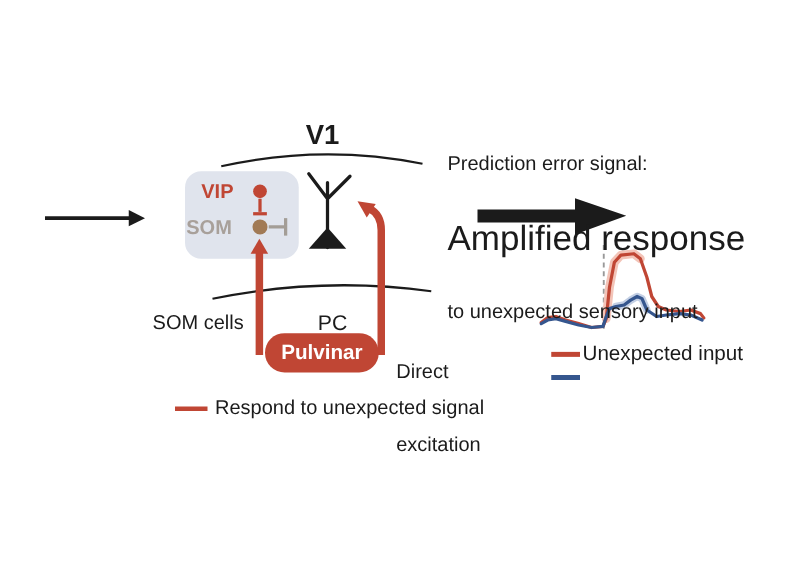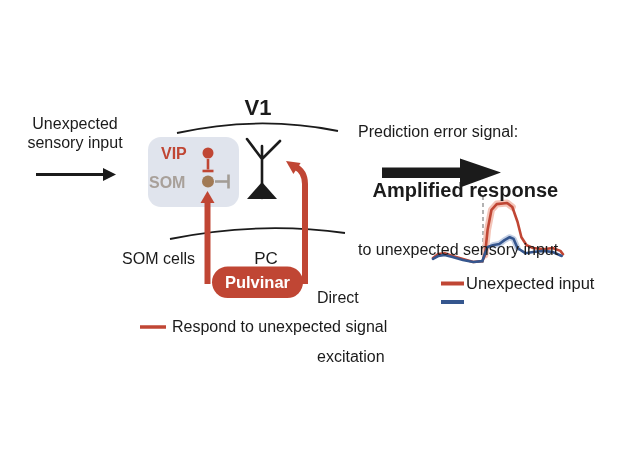--- a/index.html
+++ b/index.html
@@ -5,21 +5,21 @@
   html,body{margin:0;padding:0;background:#ffffff;}
   #canvas{
     position:relative;width:640px;height:457px;background:#ffffff;
     font-family:"Liberation Sans","DejaVu Sans",sans-serif;
     color:#1b1b1b;overflow:hidden;
   }
   #art{position:absolute;left:0;top:0;width:640px;height:457px;}
   .txt{position:absolute;white-space:pre;line-height:19px;font-size:16px;color:#1b1b1b;}
   .center{text-align:center;white-space:normal;}
   .right{text-align:right;white-space:normal;}
-  #pred-bold{font-size:20px;line-height:23px;font-weight:bold;text-align:right;}
+  #pred-bold{font-size:28px;line-height:23px;font-weight:normal;}
   #vip-label{font-weight:bold;}
   #som-label{font-weight:bold;}
   #pulvinar-label{
     position:absolute;left:212px;top:266px;width:91px;height:32px;
     display:flex;align-items:center;justify-content:center;
     color:#ffffff;font-weight:bold;font-size:16.5px;
   }
   .leg{font-size:16.5px;line-height:18.5px;}
 </style>
 </head>
@@ -62,24 +62,20 @@
     <polyline fill="none" stroke-width="7" stroke-linejoin="round" stroke-linecap="round" stroke="#f3c4b8" points="485.0,254.9 487.6,229.8 491.5,209.8 496.7,204.1 507.1,203.0 512.3,207.0"></polyline>
     <polyline fill="none" stroke-width="6" stroke-linejoin="round" stroke-linecap="round" stroke="#c3cfe4" points="492.8,245.2 499.3,244.0 504.5,240.1 509.7,237.2 513.6,238.9 517.5,248.0"></polyline>
     <polyline fill="none" stroke-width="2.6" stroke-linejoin="round" stroke-linecap="round" stroke="#c04634" points="433.0,258.0 438.2,254.0 444.7,253.2 452.5,256.0 462.9,258.9 473.3,262.0 482.4,261.1 485.0,254.9 487.6,229.8 491.5,209.8 496.7,204.1 507.1,203.0 512.3,207.0 517.5,221.8 521.4,237.2 526.6,245.2 533.1,248.0 543.5,249.2 552.6,248.0 560.4,250.9 563.0,254.3"></polyline>
     <polyline fill="none" stroke-width="2.6" stroke-linejoin="round" stroke-linecap="round" stroke="#35568e" points="433.0,258.9 438.2,256.0 444.7,254.9 452.5,257.1 462.9,260.0 473.3,262.0 482.4,261.1 485.0,253.2 487.6,246.9 492.8,245.2 499.3,244.0 504.5,240.1 509.7,237.2 513.6,238.9 517.5,248.0 525.3,253.2 533.1,252.0 543.5,250.9 552.6,252.0 561.7,256.0"></polyline>
 
     <line x1="140" y1="327" x2="166" y2="327" stroke-width="3.5" stroke="#c04634"></line>
     <line x1="441" y1="283.5" x2="464" y2="283.5" stroke-width="4" stroke="#c04634"></line>
     <line x1="441" y1="302" x2="464" y2="302" stroke-width="4" stroke="#35568e"></line>
   </svg>
 
-  <div class="txt center" style="left:5px;top:114px;width:140px;">
-    <div>Unexpected</div>
-    <div>sensory input</div>
-  </div>
 
   <div class="txt" style="left:240px;top:98px;width:36px;text-align:center;font-size:22px;font-weight:bold;">V1</div>
 
   <div class="txt" style="left:358px;top:84px;">
     <div>Prediction error signal:</div>
     <div id="pred-bold">Amplified response</div>
     <div>to unexpected sensory input</div>
   </div>
 
   <div class="txt" id="vip-label" style="left:161px;top:144px;color:#c04634;">VIP</div>

